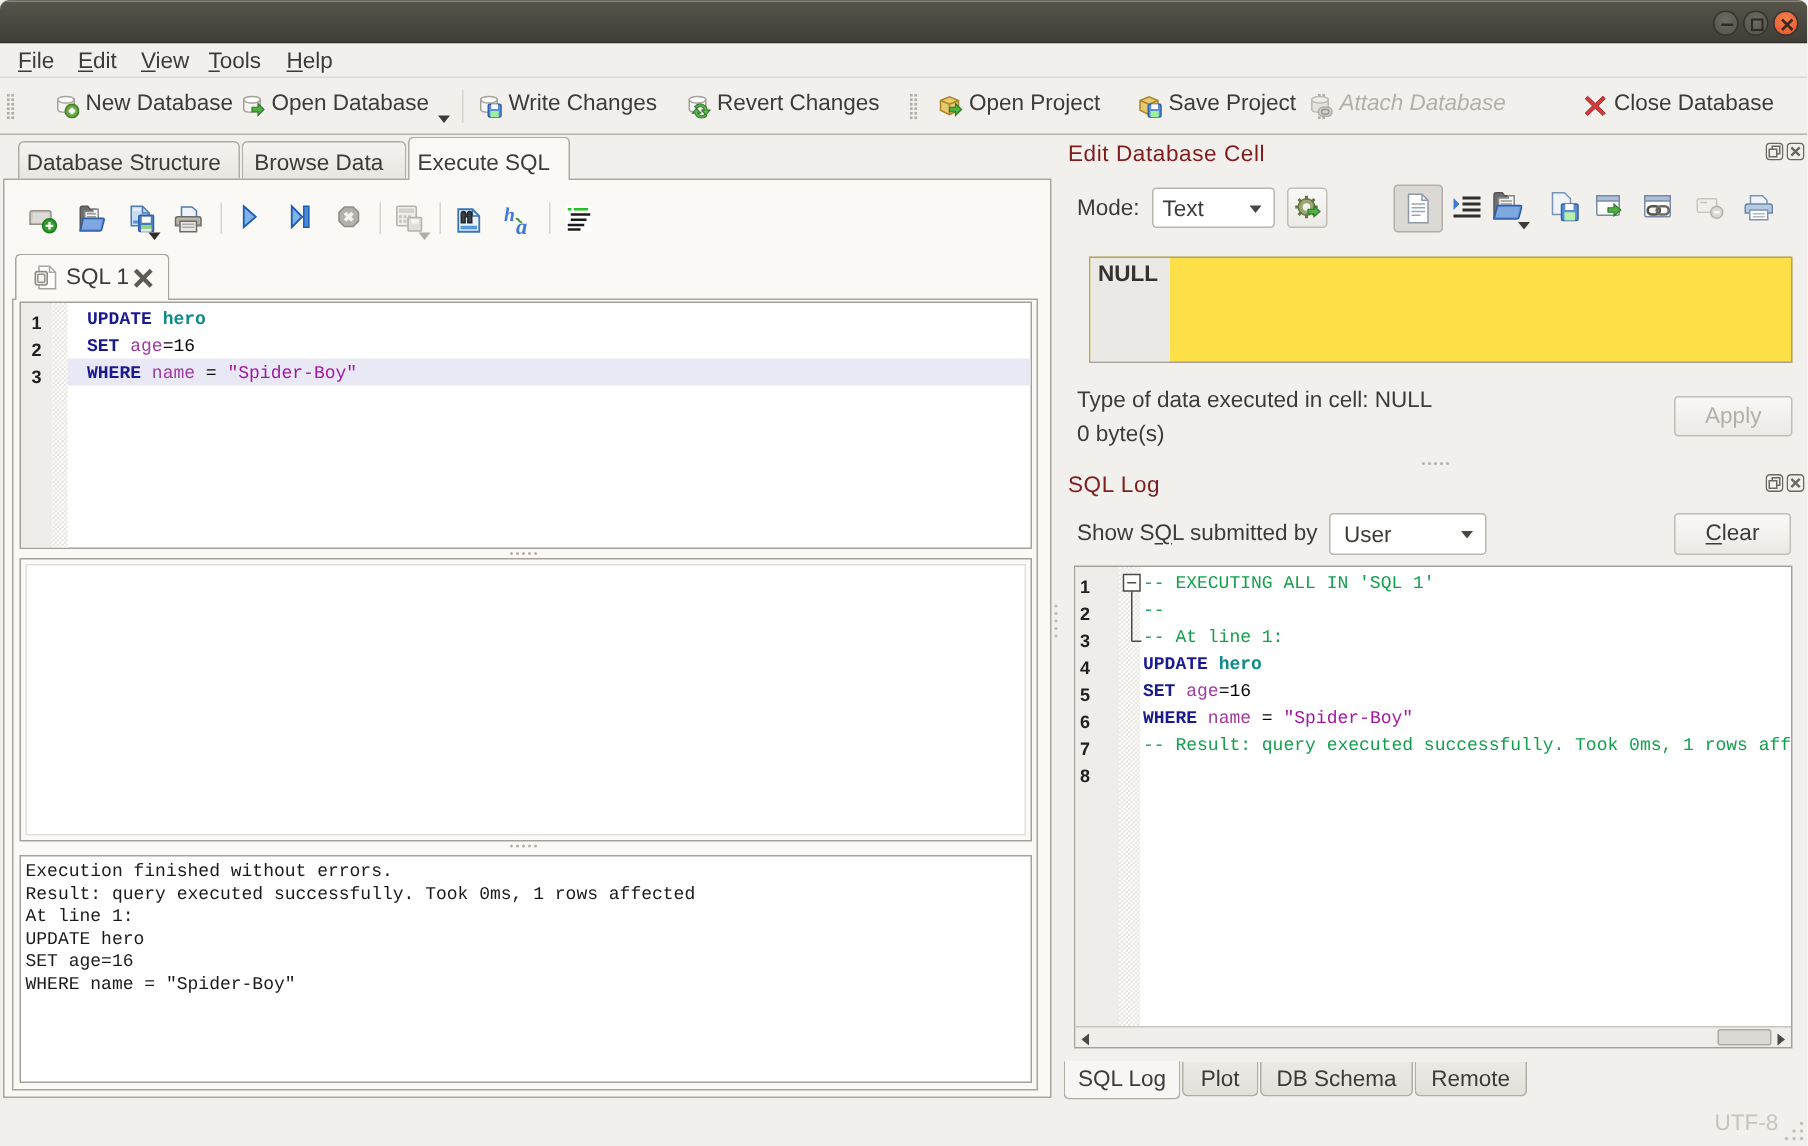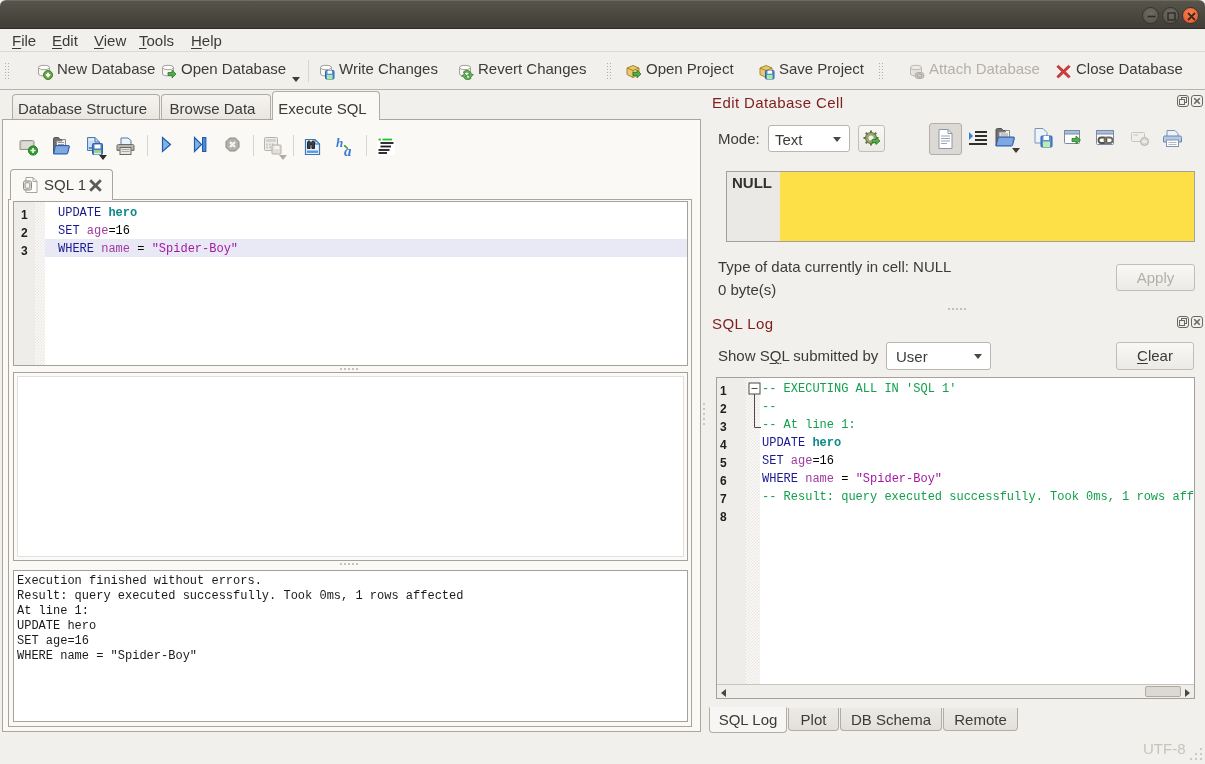--- a/index.html
+++ b/index.html
@@ -35,21 +35,21 @@
     background-size:3px 3px; }
   
   .tab-top { position:absolute; height:28px; background:linear-gradient(#f5f3f0,#e8e5e0);
     border:1px solid #b1aca4; border-bottom:none; border-radius:4px 4px 0 0;
     font-size:15px; color:#3c3b37; text-align:center; padding-top:5px; padding-right:7px; }
   .tab-top.sel { background:#fbf9f6; height:29px; z-index:5; padding-top:8px; }
   #pane-left { position:absolute; left:2px; top:119px; width:699px; height:613px;
     border:1px solid #aaa59e; background:#fbf9f6; }
   
   .mono { font-family:"Liberation Mono", monospace; font-size:12px; white-space:pre; }
-  .kw { color:#191990; font-weight:normal; }
+  .kw { color:#191990; font-weight:bold; }
   .tbl { color:#0e8a8a; font-weight:bold; }
   .idf { color:#a03ba0; }
   .str { color:#a417a4; }
   .cmt { color:#13a04c; }
   .gutter { position:absolute; background:#efedea; }
   .lnum { font-size:12px; font-weight:bold; color:#21201e; font-family:"Liberation Sans",sans-serif; }
   .foldmargin { position:absolute;
     background-image:linear-gradient(45deg,#e9e6e2 25%,transparent 25%,transparent 75%,#e9e6e2 75%),
       linear-gradient(45deg,#e9e6e2 25%,transparent 25%,transparent 75%,#e9e6e2 75%);
     background-size:3px 3px; background-position:0 0,1.5px 1.5px; background-color:#fbfaf8; }
@@ -135,21 +135,21 @@
       <path d="M8 9.5 L12 9.5 L12 7 L16 11 L12 15 L12 12.5 L8 12.5 Z" fill="#52b043" stroke="#2c7a2c" stroke-width="0.8"></path>
           </svg></span>Open Project</div>
     <div class="tbtn" style="left:758px;"><span class="ic"><svg width="17" height="17" viewBox="0 0 17 17">
       <path d="M2 5 L8 2.5 L14 5 L14 11.5 L8 14.5 L2 11.5 Z" fill="#e8c96d" stroke="#a8862c"></path>
       <path d="M2 5 L8 7.5 L14 5 M8 7.5 L8 14.5" fill="none" stroke="#a8862c"></path>
       <rect x="7.5" y="7.5" width="8.5" height="8.5" rx="1" fill="#5b8ed6" stroke="#2f5fa8"></rect>
       <rect x="9.5" y="7.5" width="4.5" height="3.2" fill="#fff"></rect>
       <rect x="9" y="12" width="5.5" height="4" fill="#9ef09e"></rect>
           </svg></span>Save Project</div>
     <div class="handle" style="left:878px; top:10px;"></div>
-    <div class="tbtn disabled" style="left:908px;"><span class="ic"><svg width="17" height="17" viewBox="0 0 17 17">
+    <div class="tbtn disabled" style="left:872px;font-style:italic;"><span class="ic"><svg width="17" height="17" viewBox="0 0 17 17">
       <path d="M2.5 4.5 C2.5 2 13.5 2 13.5 4.5 L13.5 11 C13.5 13.5 2.5 13.5 2.5 11 Z" fill="#e4e2df" stroke="#bdb9b3"></path>
       <ellipse cx="8" cy="4.5" rx="5.5" ry="2.2" fill="#eeecea" stroke="#bdb9b3"></ellipse>
       <rect x="7" y="9.5" width="9" height="6" rx="3" fill="#d5d2cd" stroke="#b0aca6"></rect>
       <rect x="9" y="11" width="5" height="3" rx="1.5" fill="none" stroke="#999590"></rect>
           </svg></span>Attach Database</div>
     <div class="tbtn" style="left:1055px;"><span class="ic"><svg width="17" height="17" viewBox="0 0 17 17">
       <path d="M3.4 2.2 L8.5 7 L13.6 2.2 L15.2 3.8 L10.3 8.6 L15.2 13.4 L13.6 15 L8.5 10.2 L3.4 15 L1.8 13.4 L6.7 8.6 L1.8 3.8 Z" fill="#d23c3c" stroke="#9e1f1f" stroke-width="0.6"></path>
           </svg></span>Close Database</div>
   </div>
 
@@ -383,21 +383,21 @@
     <path d="M3 8 H18 C19 8 19.5 8.5 19.5 9.5 V14 H1.5 V9.5 C1.5 8.5 2 8 3 8 Z" fill="#b5cbe2" stroke="#6b87a8"></path>
     <rect x="4.5" y="12" width="12" height="6.5" fill="#fff" stroke="#7a94b8"></rect>
     <line x1="6.5" y1="14.5" x2="14.5" y2="14.5" stroke="#b0b8c2"></line>
       <line x1="6.5" y1="16.5" x2="14.5" y2="16.5" stroke="#b0b8c2"></line>
     </svg>
 
   <div class="abs" style="left:726px; top:171px; width:469px; height:71px; background:#fde047; border:1px solid #a5a09a;">
     <div class="abs" style="left:0; top:0; width:53px; height:69px; background:#ebe9e5;"></div>
     <div class="abs" style="left:5px; top:2px; font-size:15px; font-weight:bold; color:#33322f;">NULL</div>
   </div>
-  <div class="abs" style="left:718px; top:258px; font-size:15px; color:#3c3b37;">Type of data currently in cell: NULL</div>
+  <div class="abs" style="left:718px; top:258px; font-size:15px; color:#3c3b37;">Type of data executed in cell: NULL</div>
   <div class="abs" style="left:718px; top:281px; font-size:15px; color:#3c3b37;">0 byte(s)</div>
   <div class="qbtn" style="left:1116px; top:264px; width:79px; height:27px; color:#b4b0a9;">
     <div style="margin-top:4px;">Apply</div>
   </div>
 
   <div class="abs dots-h" style="left:947px; top:308px;"><i></i><i></i><i></i><i></i><i></i></div>
 
   <div class="docktitle" style="left:712px; top:315px;">SQL Log</div>
   <svg class="abs" style="left:1177px; top:316px;" width="12" height="12" viewBox="0 0 12 12">
     <rect x="0.5" y="0.5" width="11" height="11" rx="2.5" fill="none" stroke="#6b6861"></rect>

